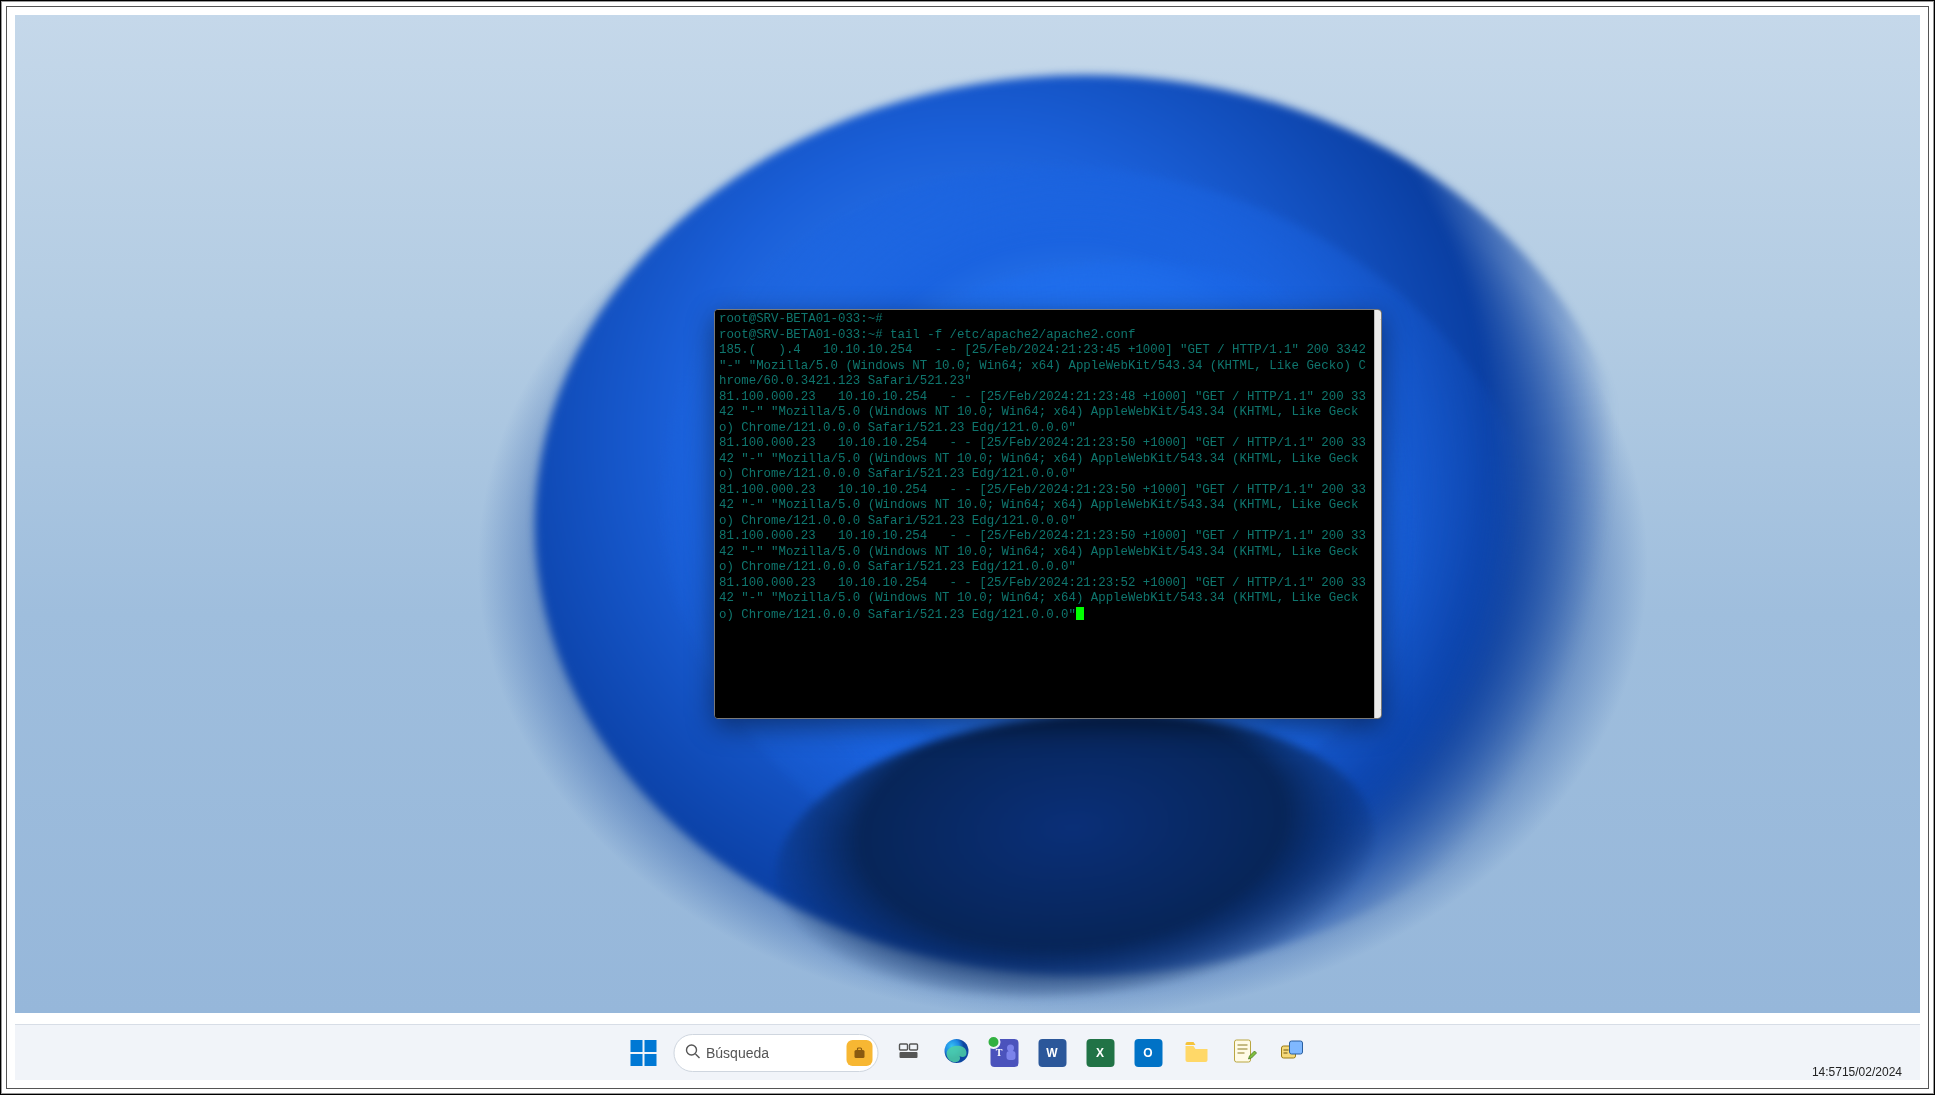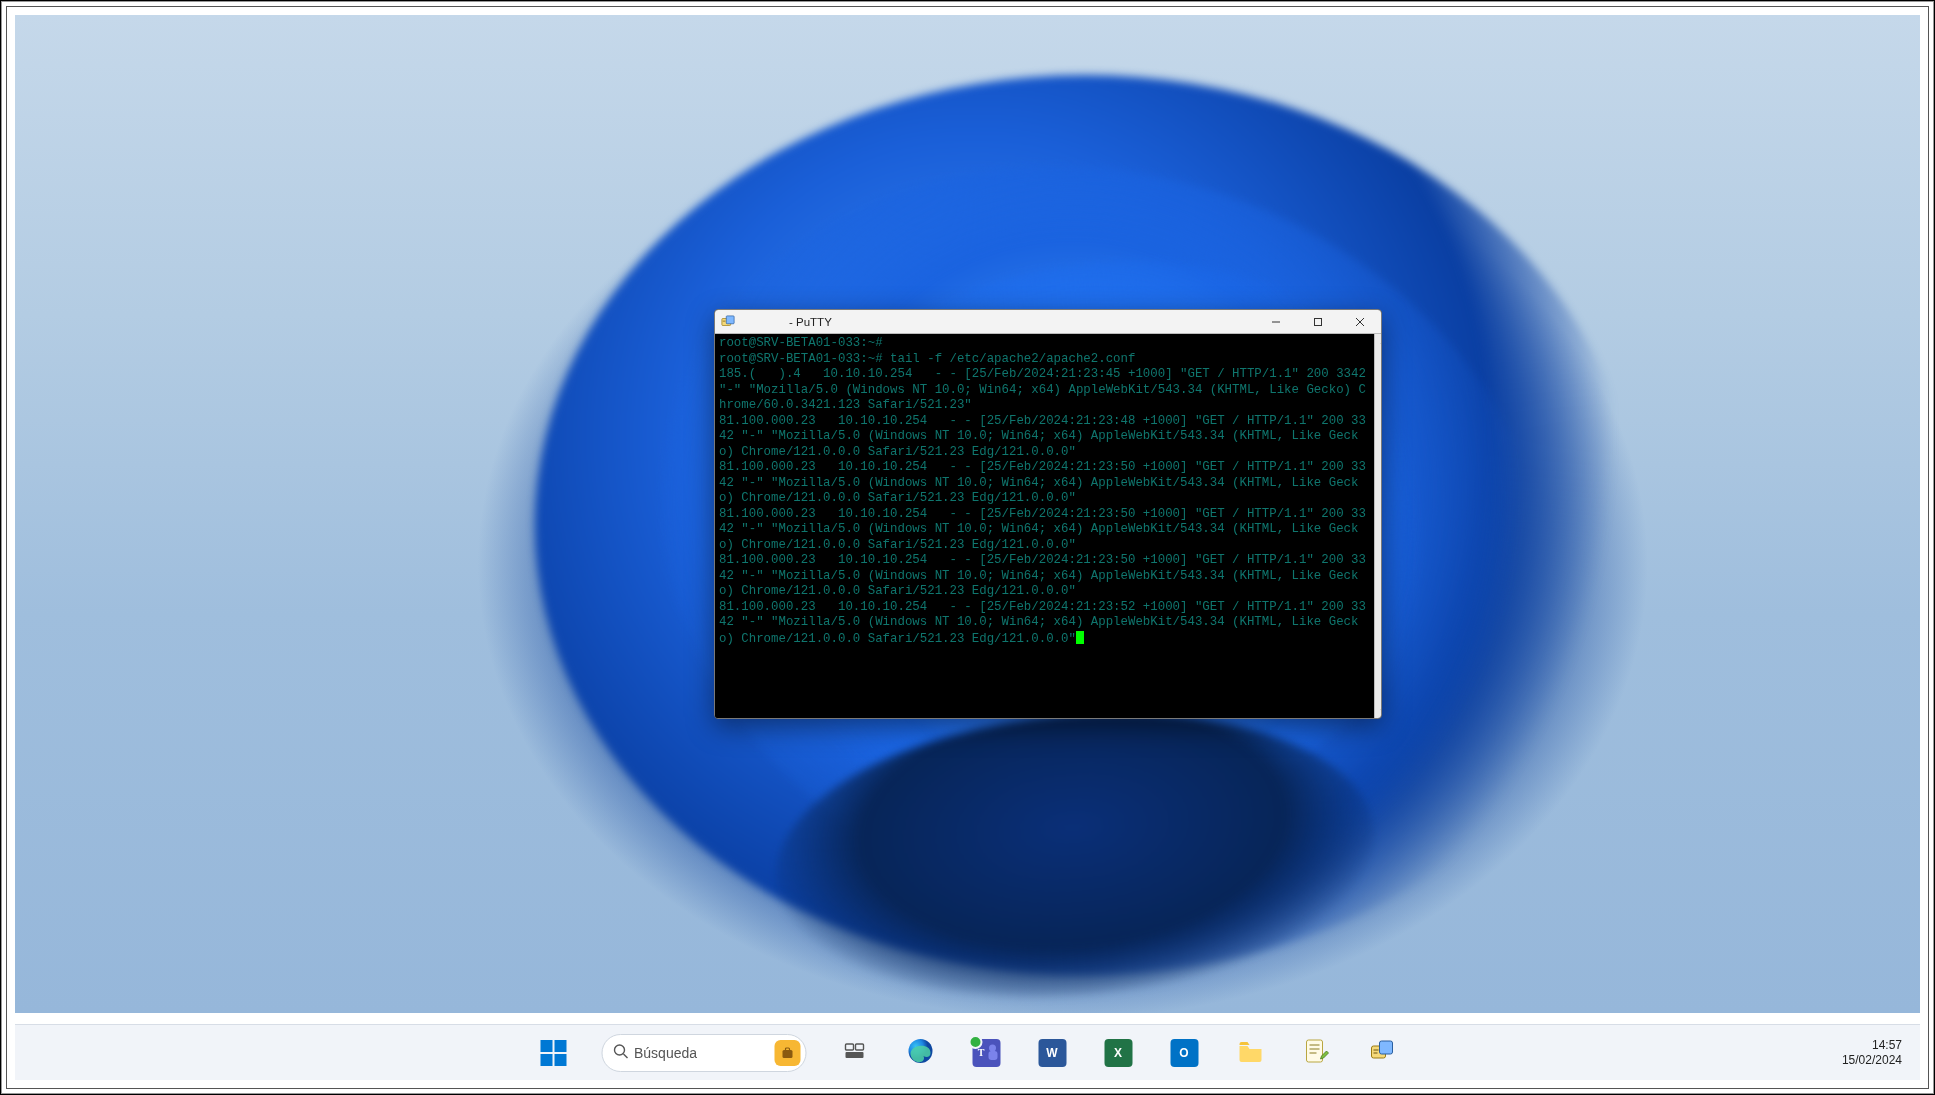--- a/index.html
+++ b/index.html
@@ -110,21 +110,21 @@
   .taskbar {
     position:absolute;
     left:8px; right:8px; bottom:8px;
     height:56px;
     background:#f1f4f9;
     border-top:1px solid #d7dde6;
     display:flex; align-items:center;
   }
   .tb-center {
     position:absolute; left:50%; transform:translateX(-50%);
-    display:flex; align-items:center; gap:22px;
+    display:flex; align-items:center; gap:4px;
     height:100%;
   }
   .tb-icon {
     width:44px; height:44px; border-radius:6px;
     display:flex; align-items:center; justify-content:center;
     position:relative;
   }
   .tb-search {
     display:flex; align-items:center;
     height:38px; width:205px;
@@ -134,68 +134,41 @@
     font-size:14px; color:#555; position:relative;
   }
   .tb-search .bag {
     position:absolute; right:5px; top:50%; transform:translateY(-50%);
     width:26px; height:26px; background:#f7b733;
     border-radius:6px;
     display:flex; align-items:center; justify-content:center;
   }
   .tb-tray {
     position:absolute; right:18px; top:0; bottom:0;
-    display:flex; flex-direction:column; align-items:flex-end; justify-content:center;
+    display:flex; align-items:flex-end; justify-content:center;
     font-size:12px; color:#222; line-height:15px;
   }
   .app-tile { width:28px; height:28px; border-radius:4px; display:flex; align-items:center; justify-content:center; color:#fff; font-size:12px; font-weight:700; font-family:"Segoe UI",sans-serif; }
   .badge-overlay { position:absolute; top:4px; left:4px; width:14px; height:14px; border-radius:50%; background:#32b141; border:2px solid #f1f4f9; }
 
   .start-logo { display:grid; grid-template-columns:12px 12px; grid-template-rows:12px 12px; gap:2px; }
   .start-logo div { background:#0078d4; }
 </style>
 </head>
 <body>
 
 <div class="frame">
   <div class="desktop">
     <div class="swirl a"></div>
     <div class="swirl b"></div>
     <div class="swirl c"></div>
     <div class="swirl d"></div>
     <div class="swirl e"></div>
 
     <div class="putty">
-      <div class="titlebar">
-        <span class="app-icon">
-          <svg viewBox="0 0 16 16">
-              <rect x="1" y="4" width="10" height="8" rx="1" fill="#f5d97a" stroke="#9a7b12" stroke-width="0.8"></rect>
-              <rect x="6" y="1" width="9" height="9" rx="1" fill="#7fb8ff" stroke="#2a5fa0" stroke-width="0.8"></rect>
-              <line x1="2" y1="7" x2="5" y2="7" stroke="#6b5410" stroke-width="0.8"></line>
-            </svg>
-        </span>
-        <span class="title">- PuTTY</span>
-        <span class="spacer"></span>
-        <div class="win-btn">
-          <svg viewBox="0 0 10 10">
-              <line x1="1" y1="5" x2="9" y2="5"></line>
-            </svg>
-        </div>
-        <div class="win-btn">
-          <svg viewBox="0 0 10 10">
-              <rect x="1.5" y="1.5" width="7" height="7"></rect>
-            </svg>
-        </div>
-        <div class="win-btn close">
-          <svg viewBox="0 0 10 10">
-              <line x1="1" y1="1" x2="9" y2="9"></line>
-              <line x1="9" y1="1" x2="1" y2="9"></line>
-            </svg>
-        </div>
-      </div>
       <div class="term-wrap">
         <div class="terminal"><span>root@SRV-BETA01-033:~#
 root@SRV-BETA01-033:~# tail -f /etc/apache2/apache2.conf
 185.(   ).4   10.10.10.254   - - [25/Feb/2024:21:23:45 +1000] "GET / HTTP/1.1" 200 3342 "-" "Mozilla/5.0 (Windows NT 10.0; Win64; x64) AppleWebKit/543.34 (KHTML, Like Gecko) Chrome/60.0.3421.123 Safari/521.23"
 81.100.000.23   10.10.10.254   - - [25/Feb/2024:21:23:48 +1000] "GET / HTTP/1.1" 200 3342 "-" "Mozilla/5.0 (Windows NT 10.0; Win64; x64) AppleWebKit/543.34 (KHTML, Like Gecko) Chrome/121.0.0.0 Safari/521.23 Edg/121.0.0.0"
 81.100.000.23   10.10.10.254   - - [25/Feb/2024:21:23:50 +1000] "GET / HTTP/1.1" 200 3342 "-" "Mozilla/5.0 (Windows NT 10.0; Win64; x64) AppleWebKit/543.34 (KHTML, Like Gecko) Chrome/121.0.0.0 Safari/521.23 Edg/121.0.0.0"
 81.100.000.23   10.10.10.254   - - [25/Feb/2024:21:23:50 +1000] "GET / HTTP/1.1" 200 3342 "-" "Mozilla/5.0 (Windows NT 10.0; Win64; x64) AppleWebKit/543.34 (KHTML, Like Gecko) Chrome/121.0.0.0 Safari/521.23 Edg/121.0.0.0"
 81.100.000.23   10.10.10.254   - - [25/Feb/2024:21:23:50 +1000] "GET / HTTP/1.1" 200 3342 "-" "Mozilla/5.0 (Windows NT 10.0; Win64; x64) AppleWebKit/543.34 (KHTML, Like Gecko) Chrome/121.0.0.0 Safari/521.23 Edg/121.0.0.0"
 81.100.000.23   10.10.10.254   - - [25/Feb/2024:21:23:52 +1000] "GET / HTTP/1.1" 200 3342 "-" "Mozilla/5.0 (Windows NT 10.0; Win64; x64) AppleWebKit/543.34 (KHTML, Like Gecko) Chrome/121.0.0.0 Safari/521.23 Edg/121.0.0.0"</span><span class="cursor"></span></div>
         <div class="term-scroll">

